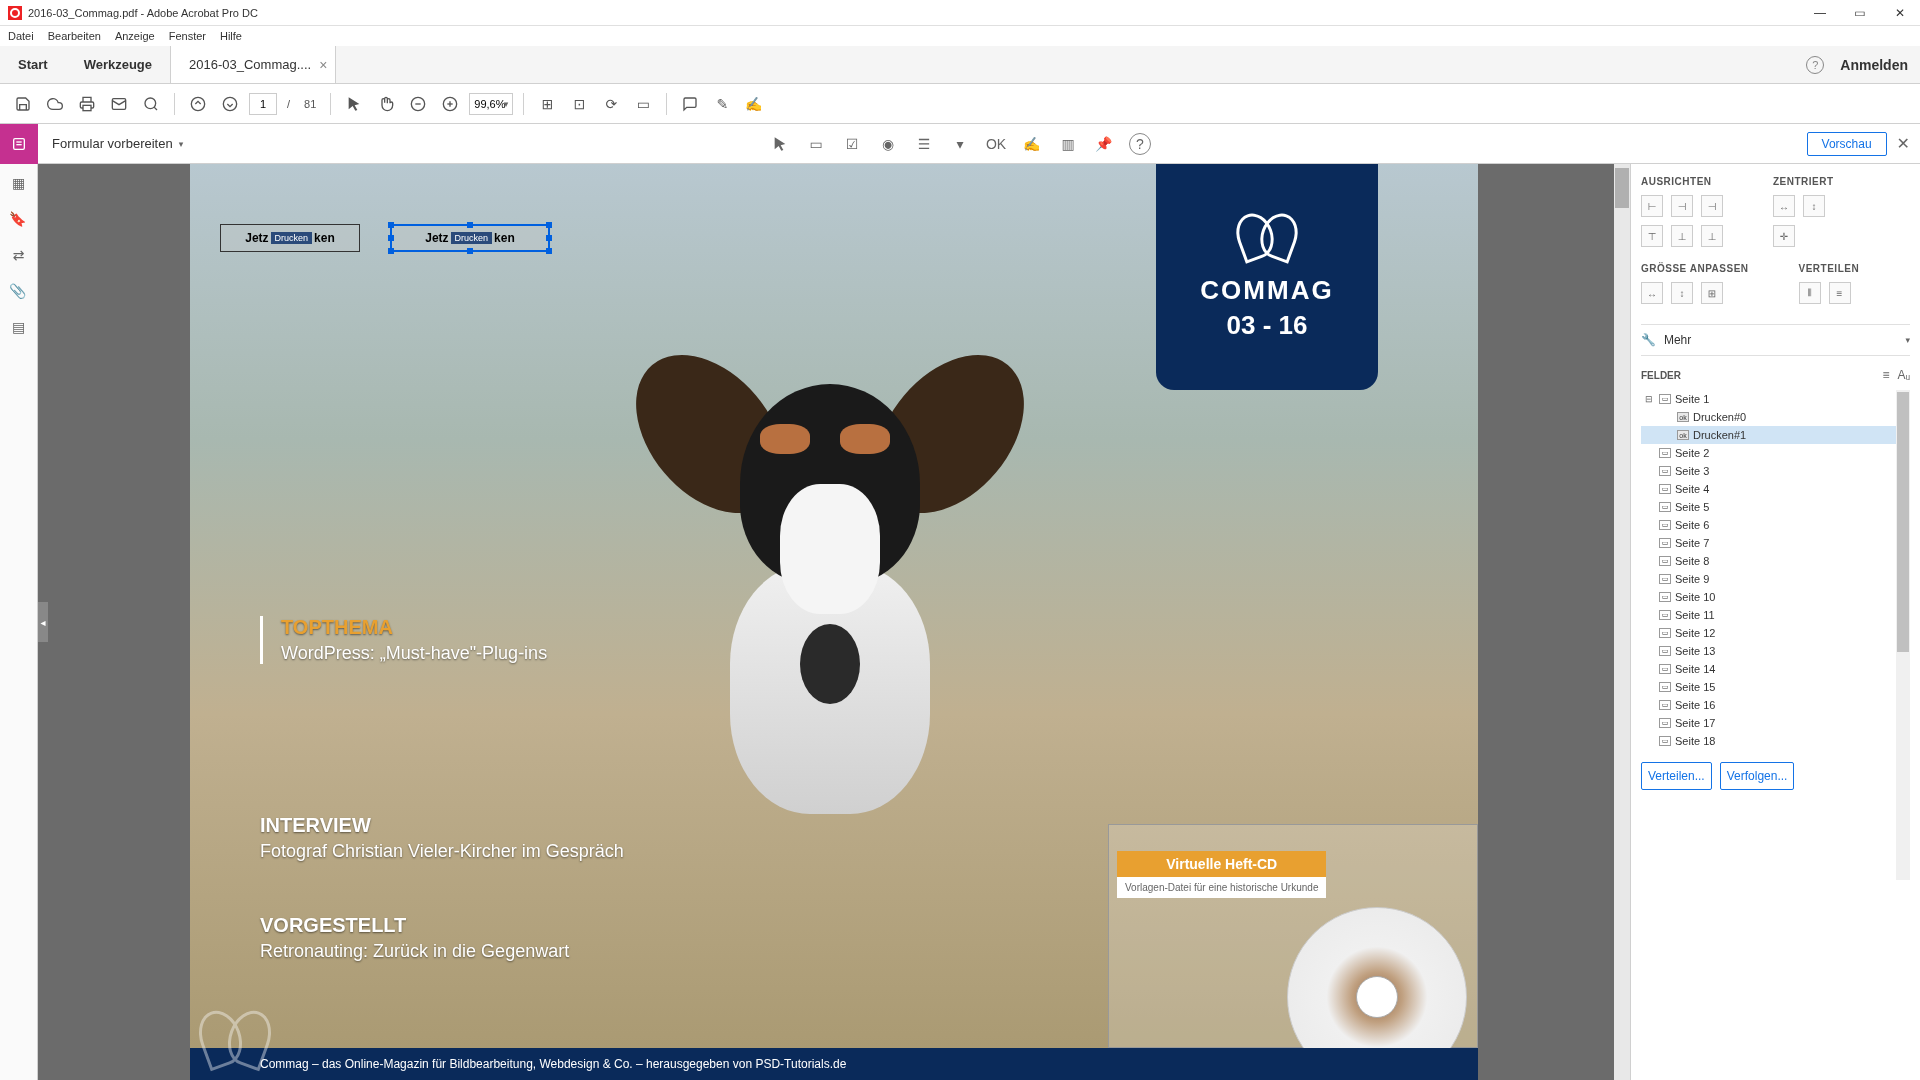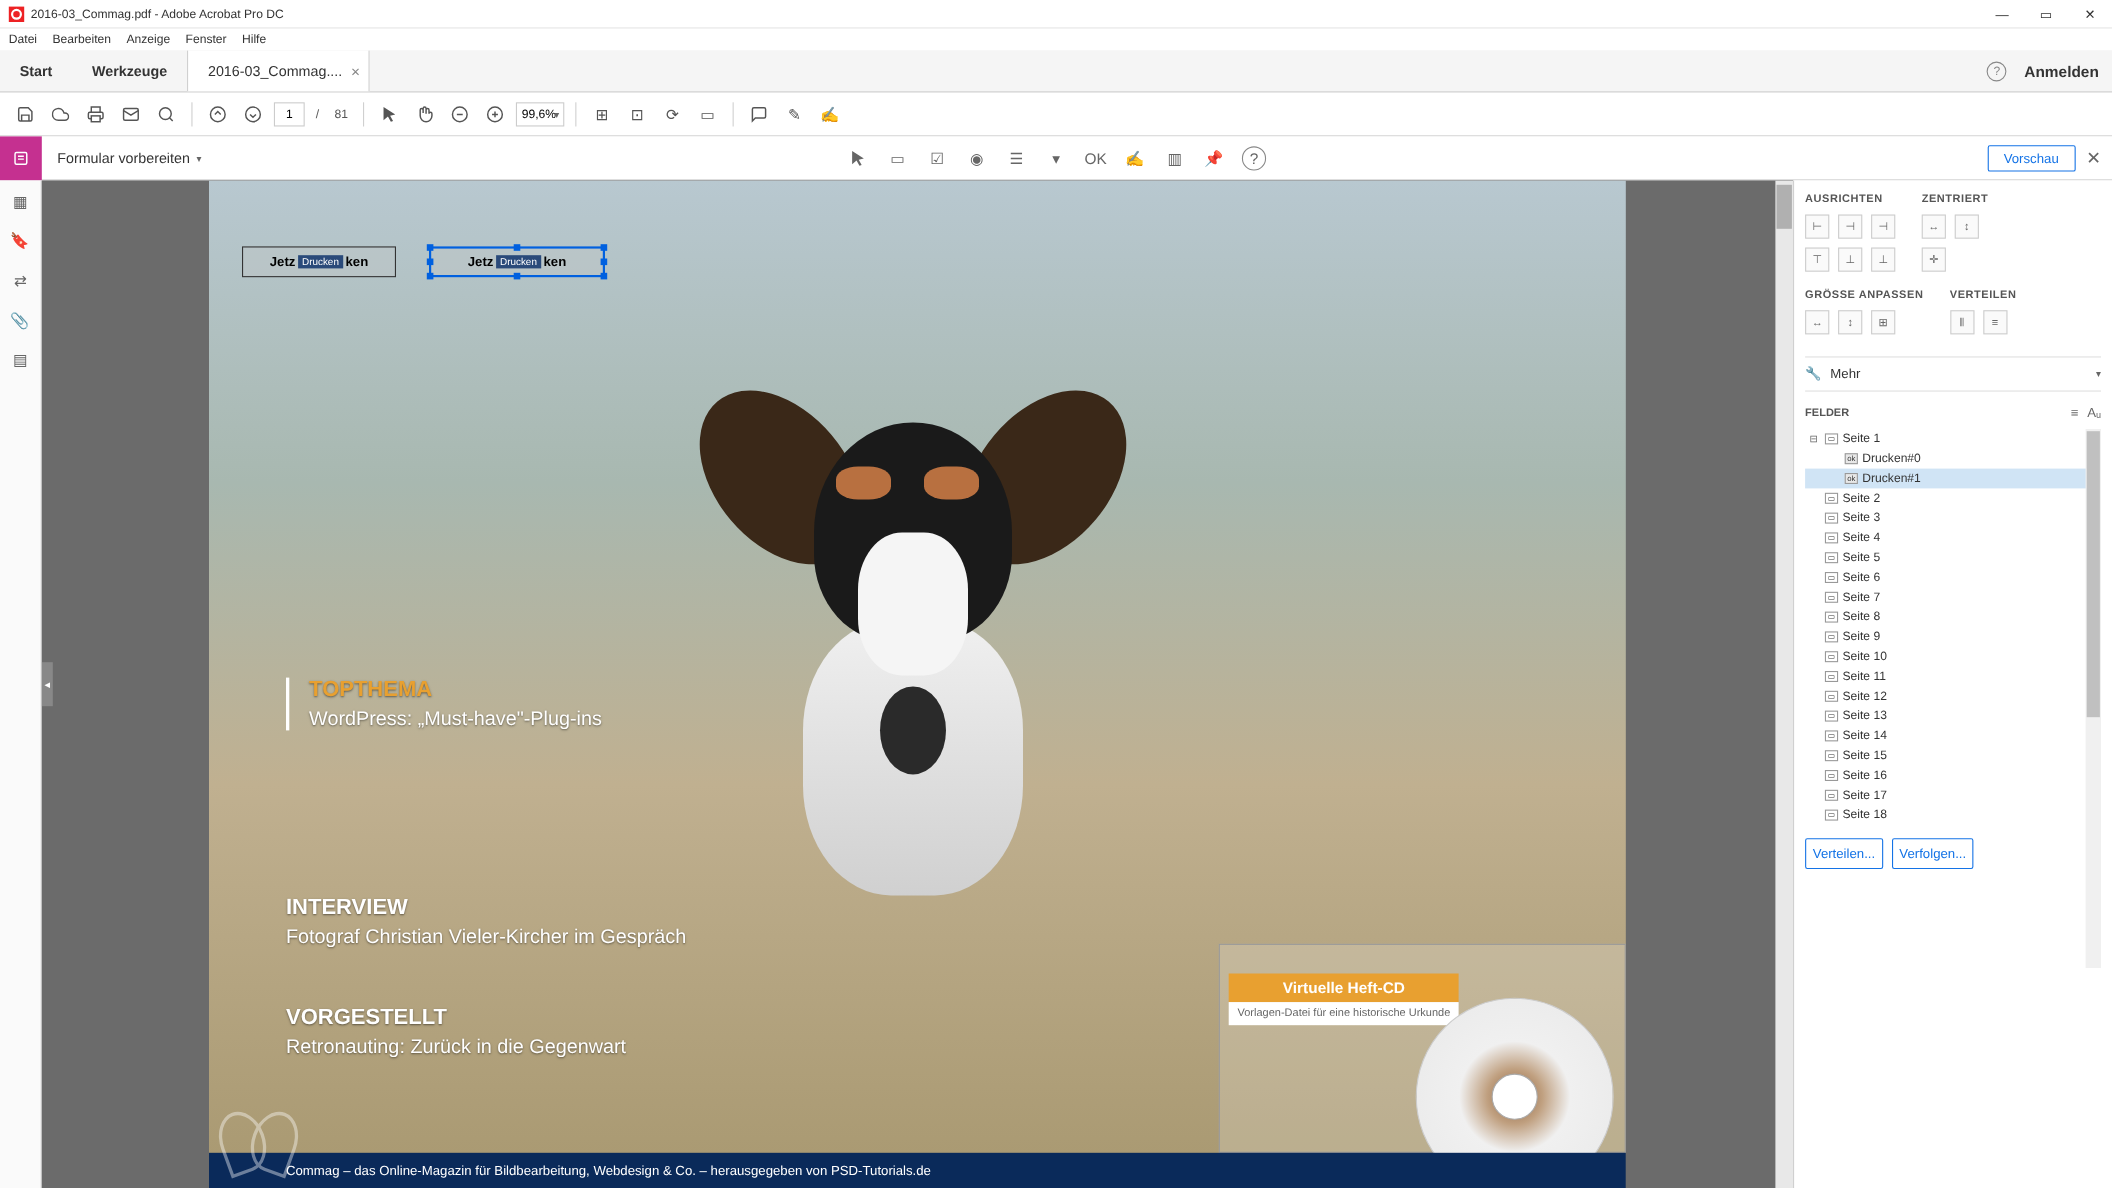--- a/index.html
+++ b/index.html
@@ -55,40 +55,40 @@
 .cover-text{position:absolute;left:70px;color:#fff;text-shadow:0 1px 2px rgba(0,0,0,0.5)}
 .cover-bar{border-left:3px solid #fff;padding-left:18px}
 .ct-heading{font-weight:bold;font-size:20px;margin-bottom:4px}
 .ct-sub{font-size:18px;font-weight:300}
 .topthema{top:452px}
 .topthema .ct-heading{color:#e8a030}
 .howto{top:548px}
 .interview{top:650px}
 .vorgestellt{top:750px}
 .footer-strip{position:absolute;bottom:0;left:0;right:0;height:32px;background:#0a2a5a;color:#fff;font-size:12px;display:flex;align-items:center;padding-left:70px}
-.cd-box{position:absolute;right:0;bottom:32px;width:370px;height:190px;background:rgba(255,255,255,0.2);border:1px solid #999}
+.cd-box{position:absolute;right:0;bottom:32px;width:370px;height:224px;background:rgba(255,255,255,0.2);border:1px solid #999}
 .cd-disc{position:absolute;right:10px;bottom:-40px;width:180px;height:180px;border-radius:50%;background:radial-gradient(circle,#8a6040 0%,#c0a080 20%,#f0f0f0 40%,#e8e8e8 100%);border:1px solid #ccc}
 .cd-disc::after{content:"";position:absolute;width:40px;height:40px;border-radius:50%;background:#fff;border:1px solid #aaa;top:50%;left:50%;transform:translate(-50%,-50%)}
 .cd-header{background:#e8a030;color:#fff;font-weight:bold;padding:5px 12px;font-size:14px;text-align:center}
 .cd-sub{background:#fff;color:#666;font-size:10px;text-align:center;padding:4px 8px;line-height:1.3}
 .dog{position:absolute;left:420px;top:140px;width:440px;height:440px}
 .dog-head{position:absolute;width:180px;height:200px;background:#1a1a1a;border-radius:50% 50% 40% 40%;left:130px;top:80px}
 .dog-snout{position:absolute;width:100px;height:130px;background:#f5f5f5;border-radius:40%;left:170px;top:180px}
 .dog-ear-l{position:absolute;width:120px;height:180px;background:#3a2818;border-radius:50%;left:40px;top:40px;transform:rotate(-40deg)}
 .dog-ear-r{position:absolute;width:120px;height:180px;background:#3a2818;border-radius:50%;right:40px;top:40px;transform:rotate(40deg)}
 .dog-patch{position:absolute;width:50px;height:30px;background:#b87040;border-radius:40%;left:150px;top:120px}
 .dog-patch2{position:absolute;width:50px;height:30px;background:#b87040;border-radius:40%;left:230px;top:120px}
 .dog-body{position:absolute;width:200px;height:250px;background:linear-gradient(#f0f0f0,#d0d0d0);border-radius:40%;left:120px;top:260px}
 .dog-spot{position:absolute;width:60px;height:80px;background:#2a2a2a;border-radius:50%;left:190px;top:320px}
 .watermark{position:absolute;left:10px;bottom:10px;width:70px;height:60px;opacity:0.4}
 .watermark::before{content:"";position:absolute;width:35px;height:50px;border:3px solid #fff;border-radius:50% 50% 50% 0;left:0;transform:rotate(-20deg)}
 .watermark::after{content:"";position:absolute;width:35px;height:50px;border:3px solid #fff;border-radius:50% 50% 0 50%;right:0;transform:rotate(20deg)}
 .right-panel{width:290px;background:#fff;border-left:1px solid #d0d0d0;padding:12px 10px;overflow-y:auto;position:relative}
 .panel-section-hdr{font-size:10px;font-weight:bold;color:#555;letter-spacing:0.5px;margin-bottom:8px}
-.panel-row{display:flex;gap:24px;margin-bottom:8px}
+.panel-row{display:flex;gap:50px;margin-bottom:8px}
 .panel-col{flex:0 0 auto}
 .align-icons{display:flex;gap:8px;margin-bottom:8px}
 .align-btn{width:22px;height:22px;border:1px solid #ccc;background:#fafafa;display:flex;align-items:center;justify-content:center;font-size:10px;color:#666}
 .mehr-row{display:flex;align-items:center;gap:8px;padding:8px 0;border-top:1px solid #e0e0e0;border-bottom:1px solid #e0e0e0;margin:12px 0;font-size:12px;color:#333}
 .mehr-row::after{content:"▾";margin-left:auto;font-size:9px;color:#666}
 .felder-hdr{display:flex;align-items:center;justify-content:space-between;margin-bottom:8px}
 .felder-hdr .title{font-size:10px;font-weight:bold;color:#555}
 .felder-icons{display:flex;gap:8px;font-size:12px;color:#666}
 .tree{font-size:11px;color:#333;position:relative}
 .tree-scroll{position:absolute;right:0;top:0;width:14px;height:490px;background:#f0f0f0}
@@ -302,20 +302,25 @@
         <div class="handle" style="top:-4px;left:-4px"></div>
         <div class="handle" style="top:-4px;right:-4px"></div>
         <div class="handle" style="bottom:-4px;left:-4px"></div>
         <div class="handle" style="bottom:-4px;right:-4px"></div>
         <div class="handle" style="top:-4px;left:calc(50% - 3px)"></div>
         <div class="handle" style="bottom:-4px;left:calc(50% - 3px)"></div>
         <div class="handle" style="left:-4px;top:calc(50% - 3px)"></div>
         <div class="handle" style="right:-4px;top:calc(50% - 3px)"></div>
       </div>
 
+      <div class="commag-badge">
+        <div class="commag-logo"></div>
+        <div class="commag-title">COMMAG</div>
+        <div class="commag-issue">03 - 16</div>
+      </div>
 
       <div class="cover-text cover-bar topthema">
         <div class="ct-heading">TOPTHEMA</div>
         <div class="ct-sub">WordPress: „Must-have"-Plug-ins</div>
       </div>
       <div class="cover-text interview">
         <div class="ct-heading">INTERVIEW</div>
         <div class="ct-sub">Fotograf Christian Vieler-Kircher im Gespräch</div>
       </div>
       <div class="cover-text vorgestellt">

